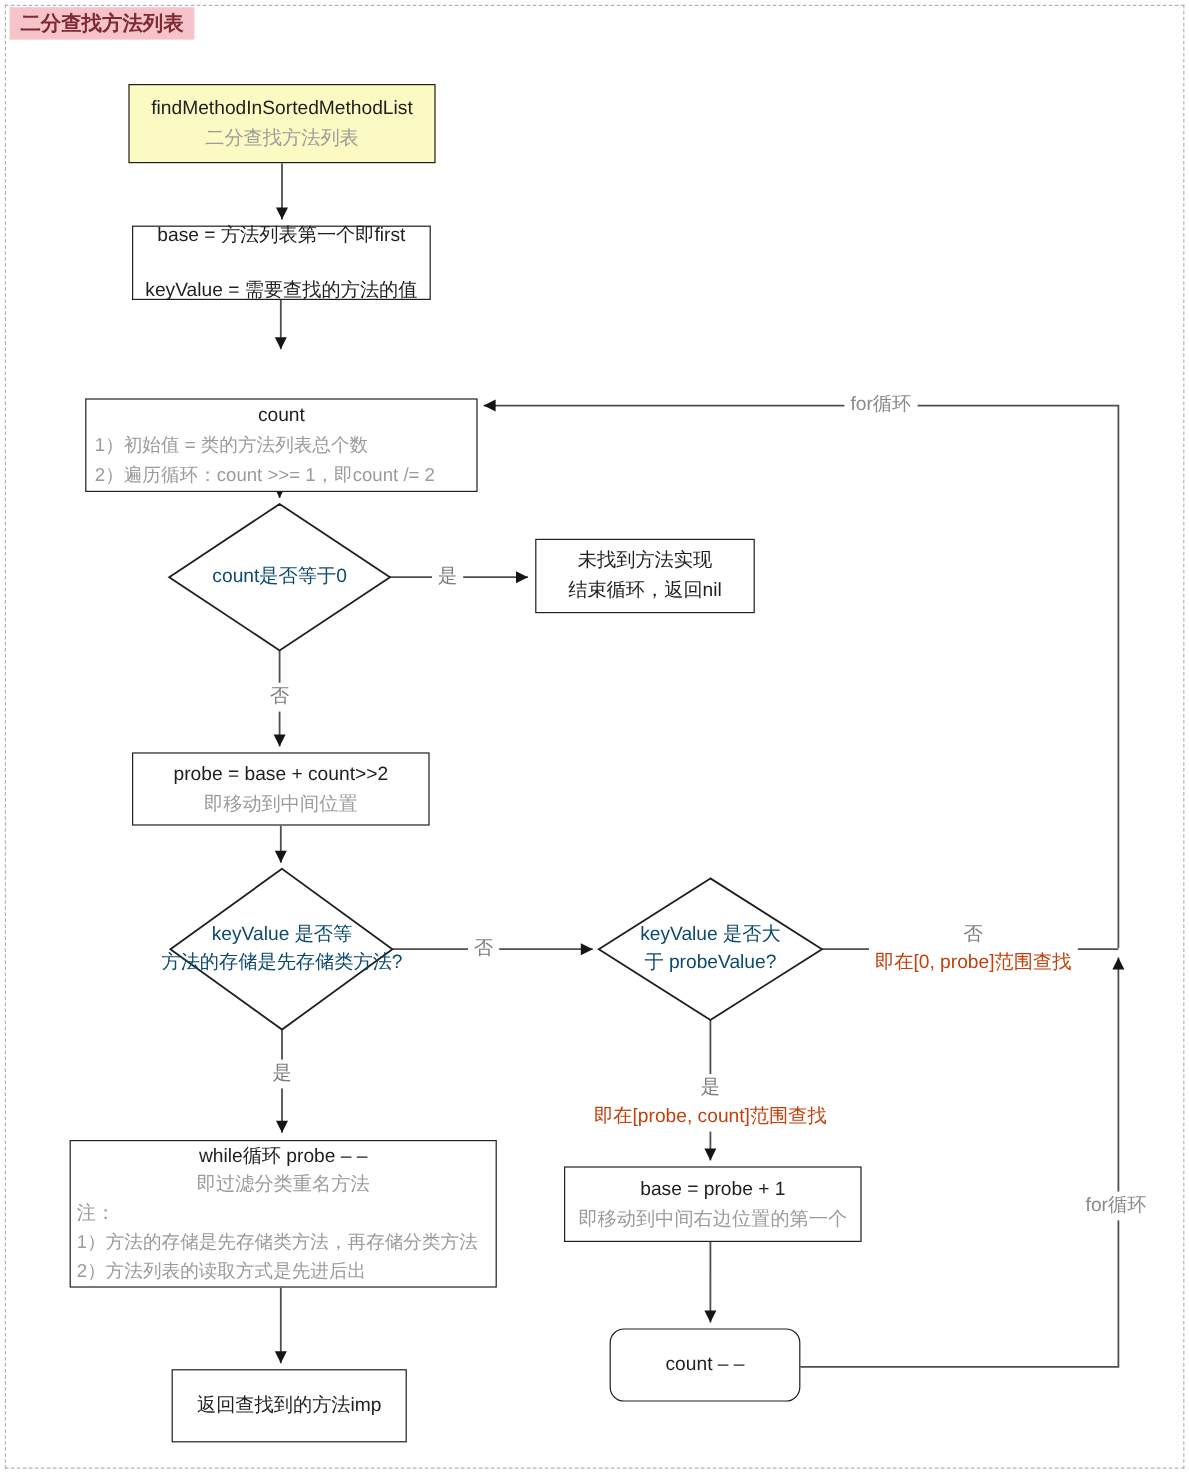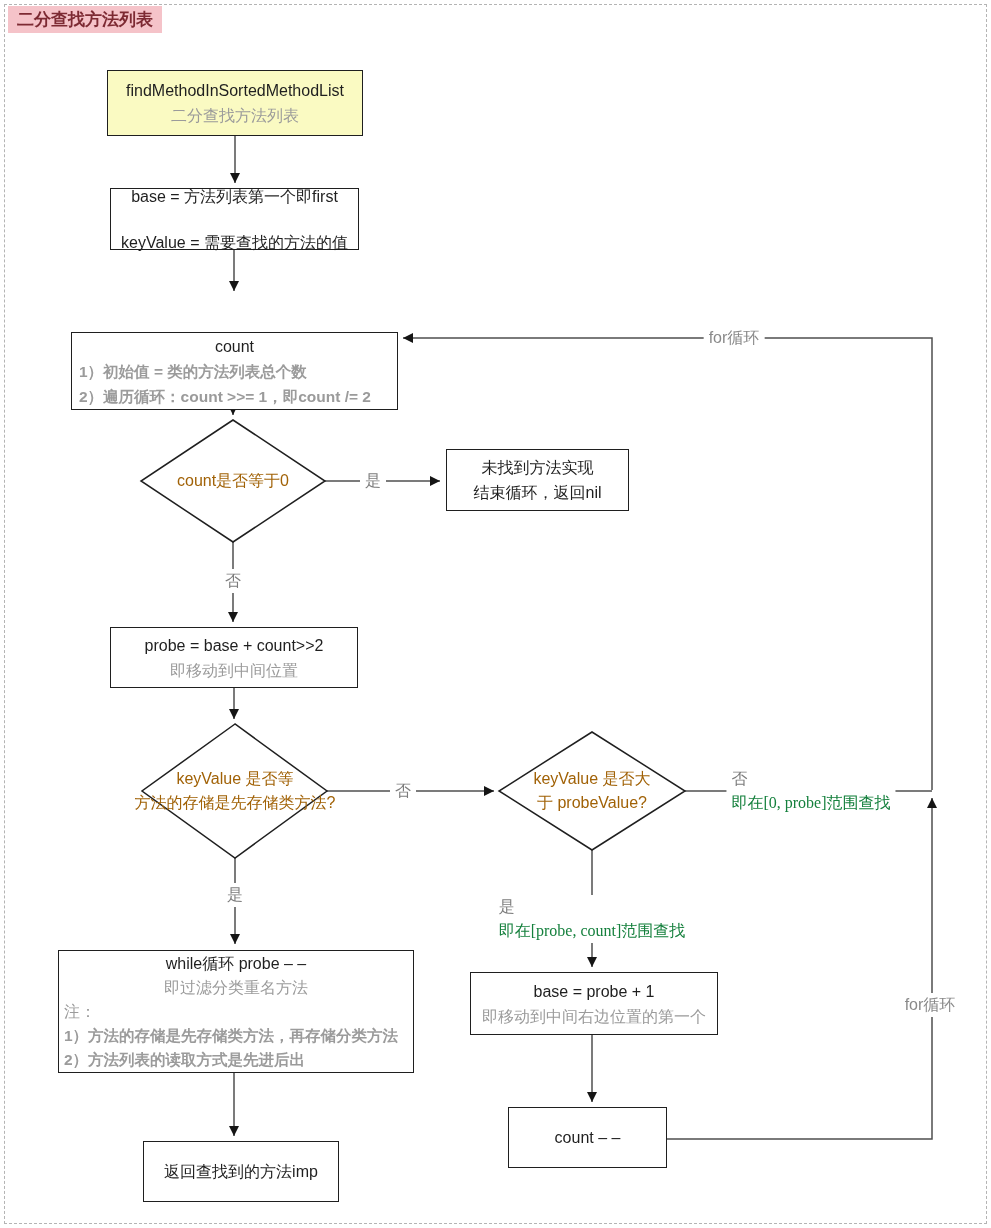--- a/index.html
+++ b/index.html
@@ -14,33 +14,33 @@
     padding:3px 9px;line-height:21px;white-space:nowrap;
   }
   .node{
     position:absolute;background:#ffffff;border:1.5px solid #1f1f1f;box-sizing:border-box;
     display:flex;flex-direction:column;align-items:center;justify-content:center;
     text-align:center;z-index:2;
   }
   .node.start{background:#fafac2;}
   .t-black{color:#1f1f1f;font-size:16px;line-height:25px;white-space:nowrap;}
   .t-gray{color:#9b9b9b;font-size:16px;line-height:25px;white-space:nowrap;}
-  .t-sm{font-size:15.5px;font-weight:bold;}
+  .t-sm{font-size:15.5px;}
   .left{align-self:flex-start;text-align:left;}
   .svg-layer{position:absolute;left:0;top:0;z-index:1;}
   .diamond-label{
     position:absolute;transform:translate(-50%,-50%);z-index:3;
-    color:#a16207;font-size:16px;line-height:24px;text-align:center;white-space:nowrap;
+    color:#0c4a6e;font-size:16px;line-height:24px;text-align:center;white-space:nowrap;
   }
   .edge-label{
     position:absolute;transform:translate(-50%,-50%);z-index:4;
     background:#ffffff;color:#7c7c7c;font-size:16px;line-height:24px;
-    padding:0 5px;text-align:left;white-space:nowrap;
+    padding:0 5px;text-align:center;white-space:nowrap;
   }
-  .edge-label .note{color:#15803d;display:block;font-family:Liberation Serif, serif;}
+  .edge-label .note{color:#c2410c;display:block;}
 </style>
 </head>
 <body>
 
 <div class="canvas">
 
   <div class="page-border"></div>
 
   <div class="page-title">二分查找方法列表</div>
 
@@ -109,21 +109,21 @@
 
   <div class="node" style="left:143px;top:1141px;width:196px;height:61px;">
     <div class="t-black">返回查找到的方法imp</div>
   </div>
 
   <div class="node" style="left:470px;top:972px;width:248px;height:63px;">
     <div class="t-black">base = probe + 1</div>
     <div class="t-gray">即移动到中间右边位置的第一个</div>
   </div>
 
-  <div class="node" style="left:508px;top:1107px;width:159px;height:61px;">
+  <div class="node" style="left:508px;top:1107px;width:159px;height:61px;border-radius:12px;">
     <div class="t-black">count – –</div>
   </div>
 
   <div class="diamond-label" style="left:233px;top:481px;">count是否等于0</div>
 
   <div class="diamond-label" style="left:235px;top:791px;">
     <div>keyValue 是否等</div>
     <div>方法的存储是先存储类方法?</div>
   </div>
 

